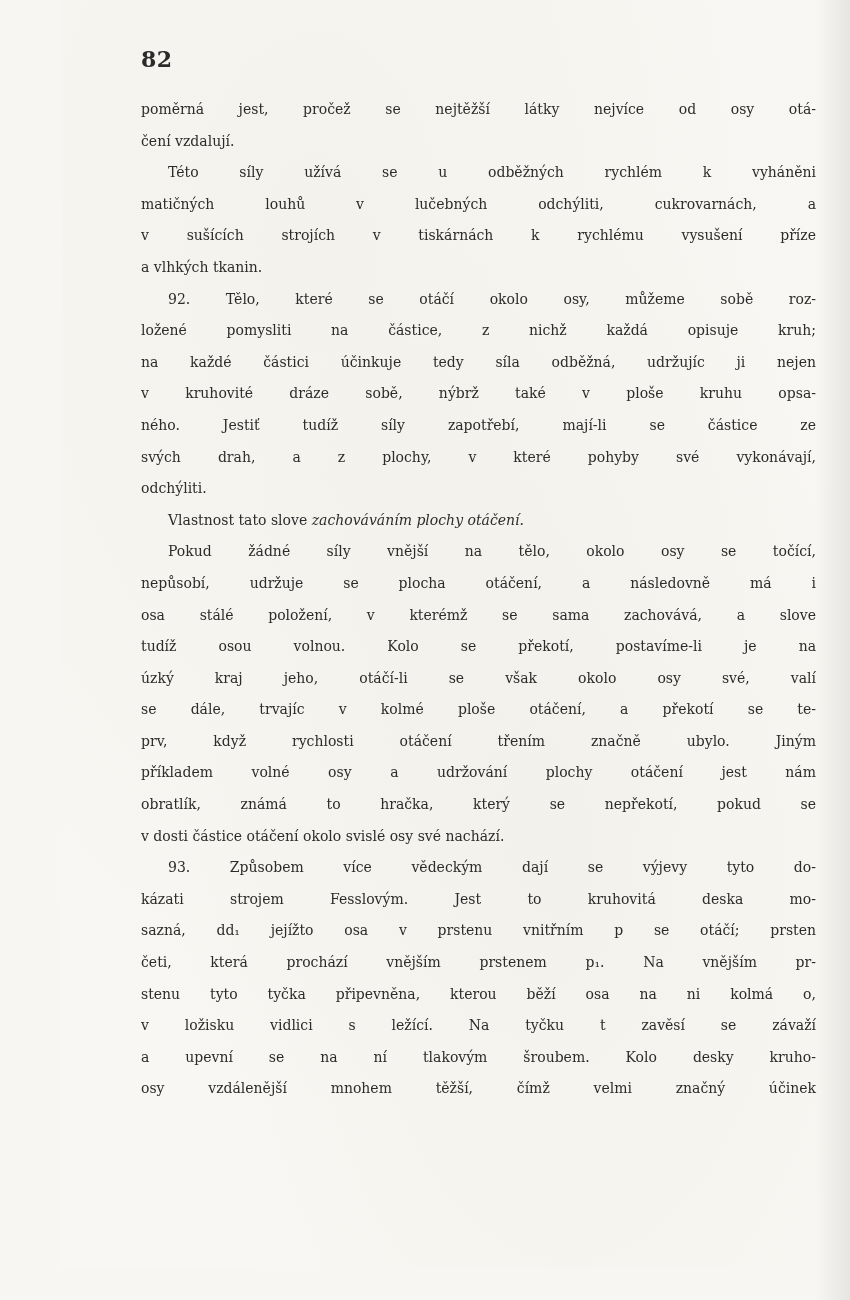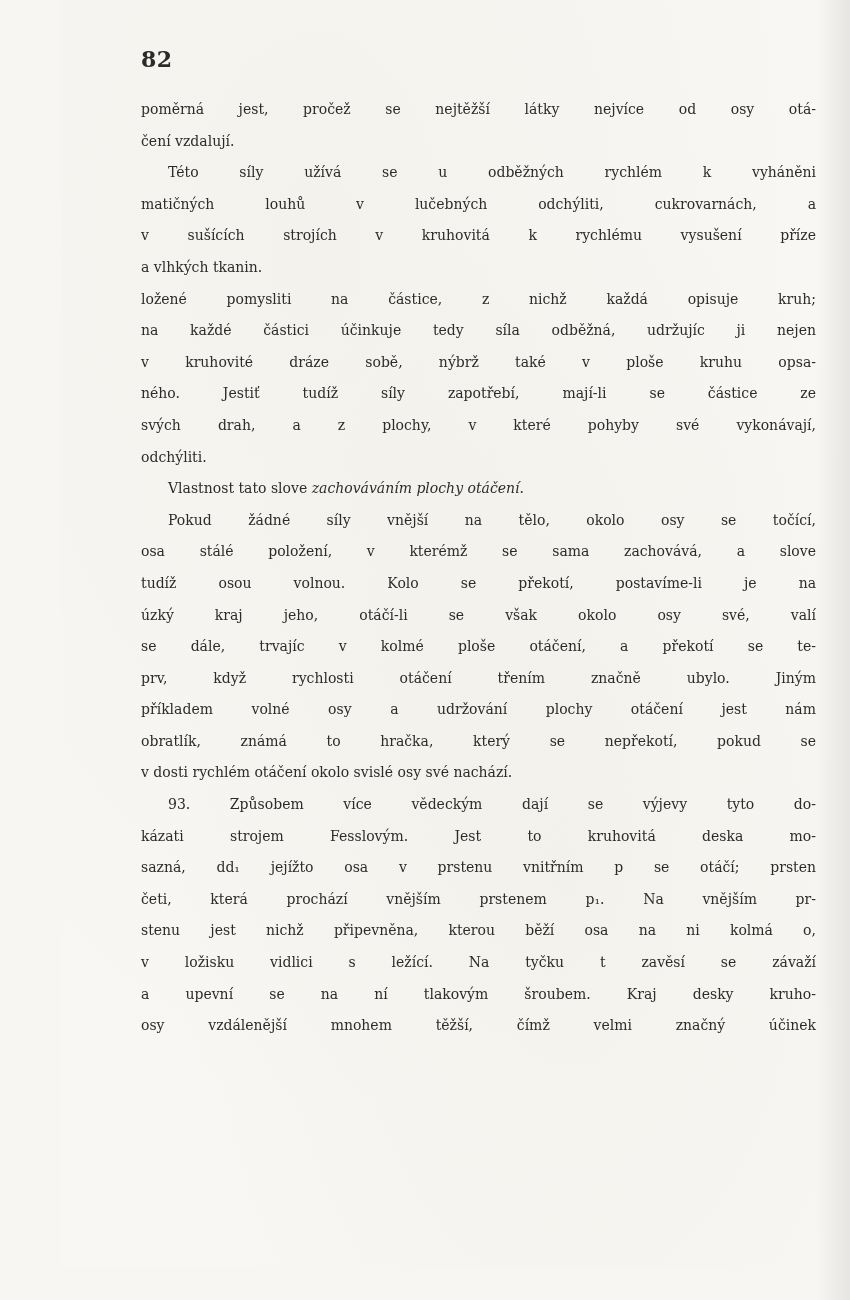--- a/index.html
+++ b/index.html
@@ -99,40 +99,42 @@
   <div class="page-edge"></div>
   <div class="edge-mark"></div>
 
   <div class="page-number">82</div>
 
   <div class="text-block" id="text-block">
       <div class="line"><span>poměrná jest, pročež se nejtěžší látky nejvíce od osy otá-</span></div>
       <div class="line last"><span>čení vzdalují.</span></div>
       <div class="line indent"><span>Této síly užívá se u odběžných rychlém k vyháněni</span></div>
       <div class="line"><span>matičných louhů v lučebných odchýliti, cukrovarnách, a</span></div>
-      <div class="line"><span>v sušících strojích v kruhovitá k rychlému vysušení příze</span></div>
+      <div class="line"><span>v sušících strojích v tiskárnách k rychlému vysušení příze</span></div>
       <div class="line last"><span>a vlhkých tkanin.</span></div>
+      <div class="line indent"><span>92. Tělo, které se otáčí okolo osy, můžeme sobě roz-</span></div>
       <div class="line"><span>ložené pomysliti na částice, z nichž každá opisuje kruh;</span></div>
       <div class="line"><span>na každé částici účinkuje tedy síla odběžná, udržujíc ji nejen</span></div>
       <div class="line"><span>v kruhovité dráze sobě, nýbrž také v ploše kruhu opsa-</span></div>
       <div class="line"><span>ného. Jestiť tudíž síly zapotřebí, mají-li se částice ze</span></div>
       <div class="line"><span>svých drah, a z plochy, v které pohyby své vykonávají,</span></div>
       <div class="line last"><span>odchýliti.</span></div>
       <div class="line indent last"><span>Vlastnost tato slove </span><span class="italic">zachováváním plochy otáčení.</span></div>
       <div class="line indent"><span>Pokud žádné síly vnější na tělo, okolo osy se točící,</span></div>
+      <div class="line"><span>nepůsobí, udržuje se plocha otáčení, a následovně má i</span></div>
       <div class="line"><span>osa stálé položení, v kterémž se sama zachovává, a slove</span></div>
       <div class="line"><span>tudíž osou volnou. Kolo se překotí, postavíme-li je na</span></div>
       <div class="line"><span>úzký kraj jeho, otáčí-li se však okolo osy své, valí</span></div>
       <div class="line"><span>se dále, trvajíc v kolmé ploše otáčení, a překotí se te-</span></div>
       <div class="line"><span>prv, když rychlosti otáčení třením značně ubylo. Jiným</span></div>
       <div class="line"><span>příkladem volné osy a udržování plochy otáčení jest nám</span></div>
       <div class="line"><span>obratlík, známá to hračka, který se nepřekotí, pokud se</span></div>
-      <div class="line last"><span>v dosti rychlém otáčení okolo svislé osy své nachází.</span></div>
+      <div class="line last"><span>v dosti částice otáčení okolo svislé osy své nachází.</span></div>
       <div class="line indent"><span>93. Způsobem více vědeckým dají se výjevy tyto do-</span></div>
       <div class="line"><span>kázati strojem Fesslovým. Jest to kruhovitá deska mo-</span></div>
       <div class="line"><span>sazná, dd₁ jejížto osa v prstenu vnitřním p se otáčí; prsten</span></div>
       <div class="line"><span>četi, která prochází vnějším prstenem p₁. Na vnějším pr-</span></div>
-      <div class="line"><span>stenu jest nichž připevněna, kterou běží osa na ni kolmá o,</span></div>
+      <div class="line"><span>stenu tyto tyčka připevněna, kterou běží osa na ni kolmá o,</span></div>
       <div class="line"><span>v ložisku vidlici s ležící. Na tyčku t zavěsí se závaží</span></div>
-      <div class="line"><span>a upevní se na ní tlakovým šroubem. Kraj desky kruho-</span></div>
+      <div class="line"><span>a upevní se na ní tlakovým šroubem. Kolo desky kruho-</span></div>
       <div class="line"><span>osy vzdálenější mnohem těžší, čímž velmi značný účinek</span></div>
     </div>
 </div>
 
 </body></html>

